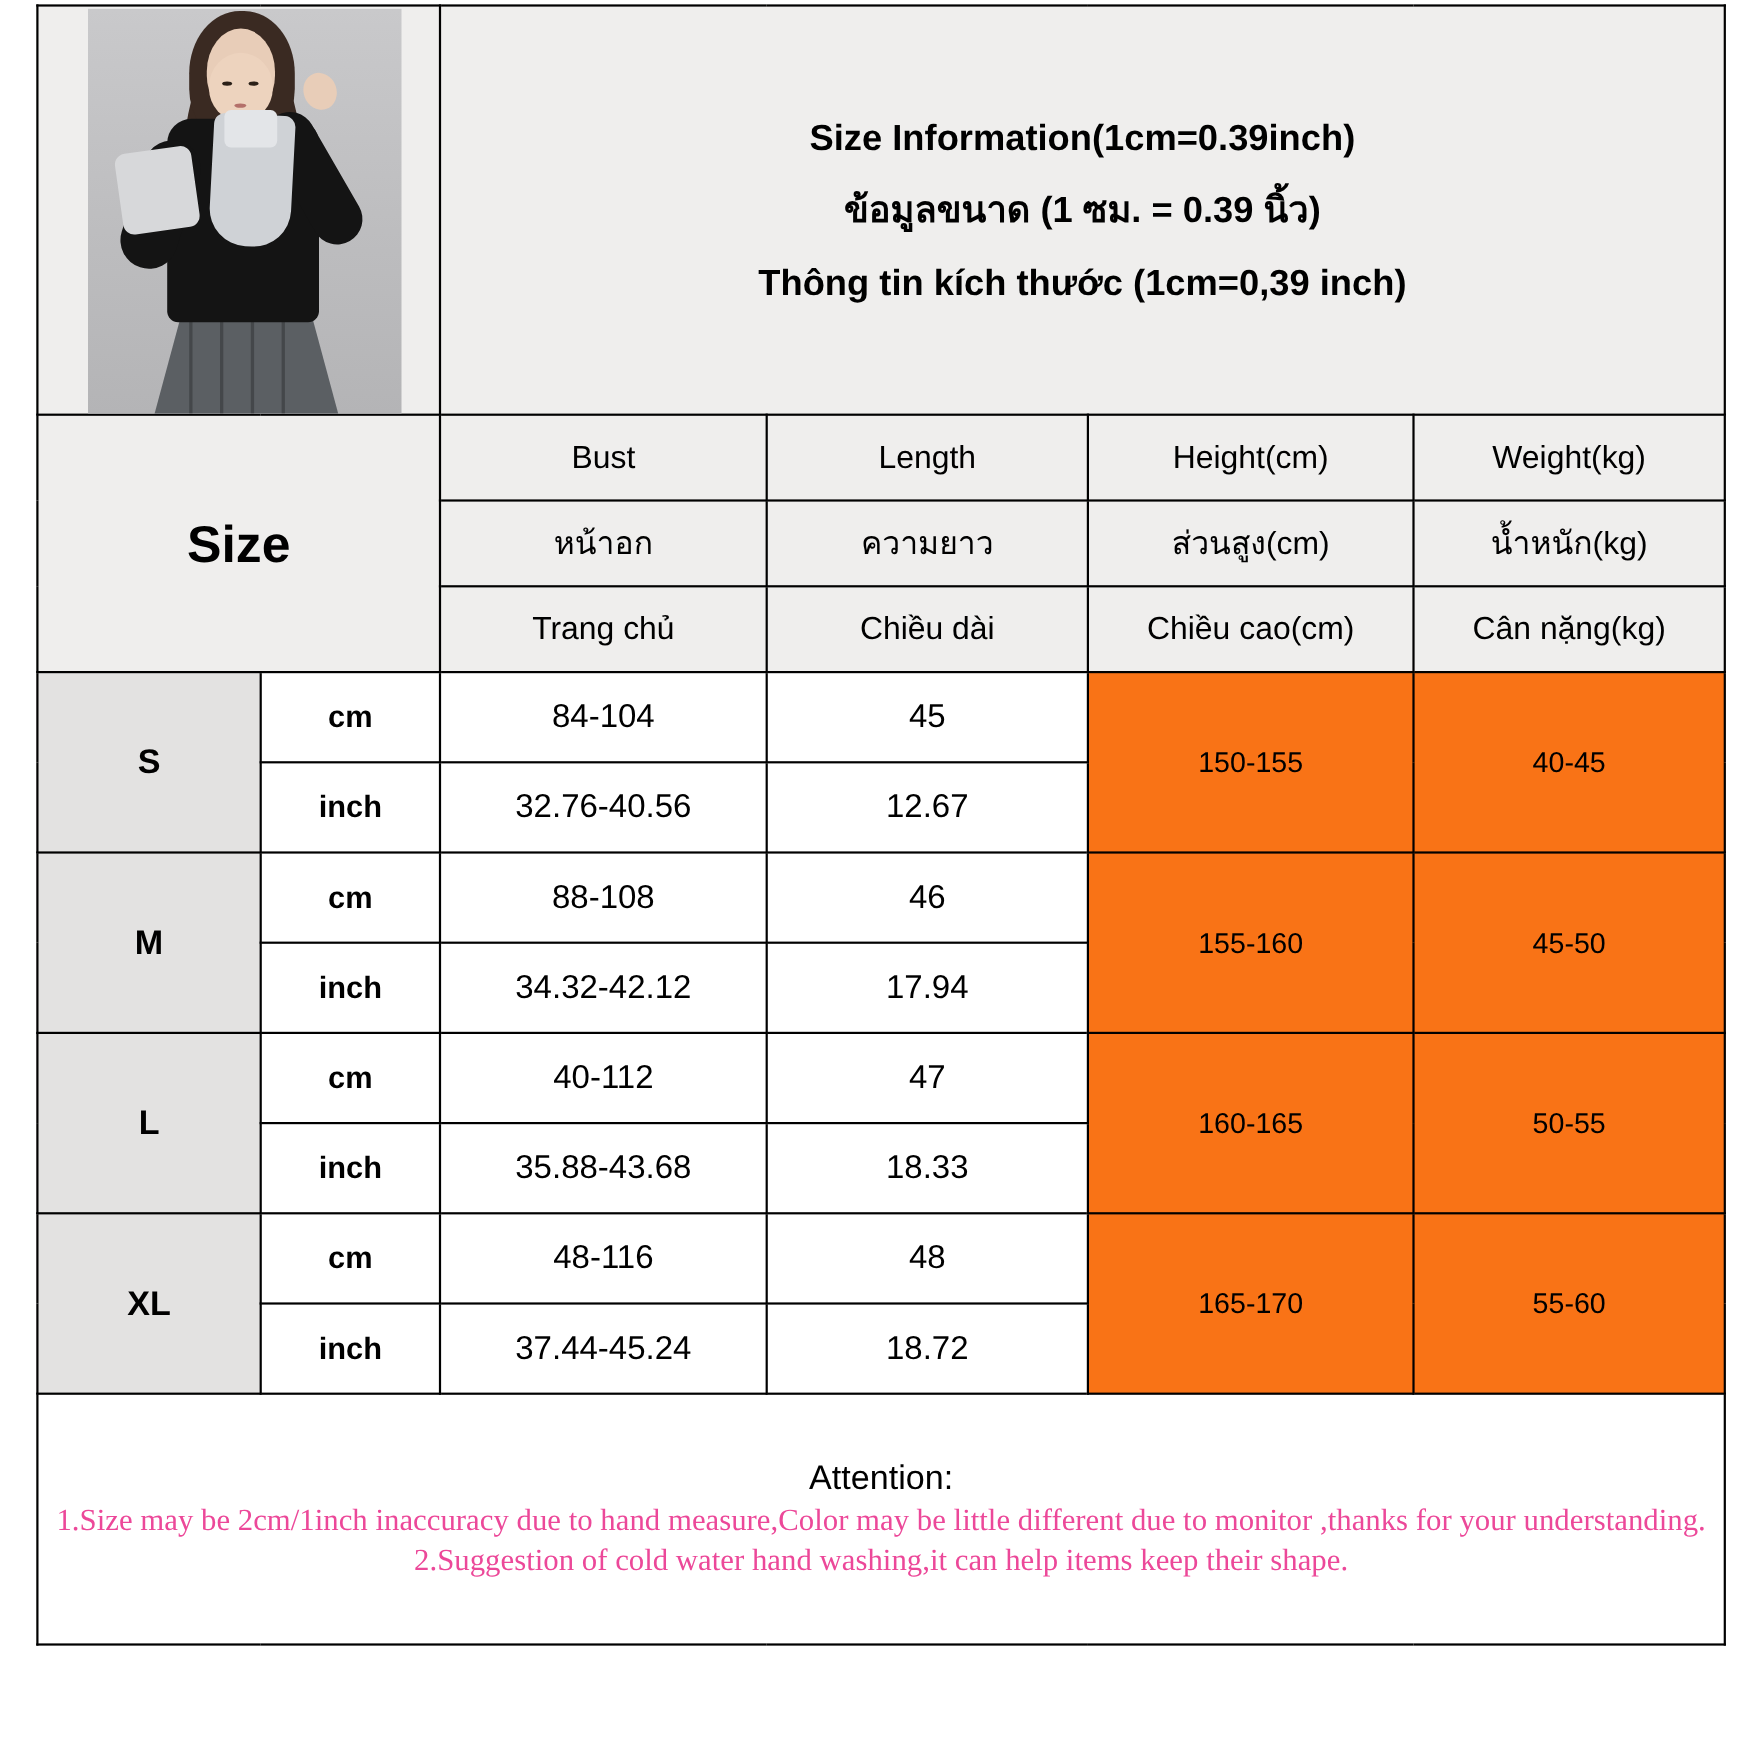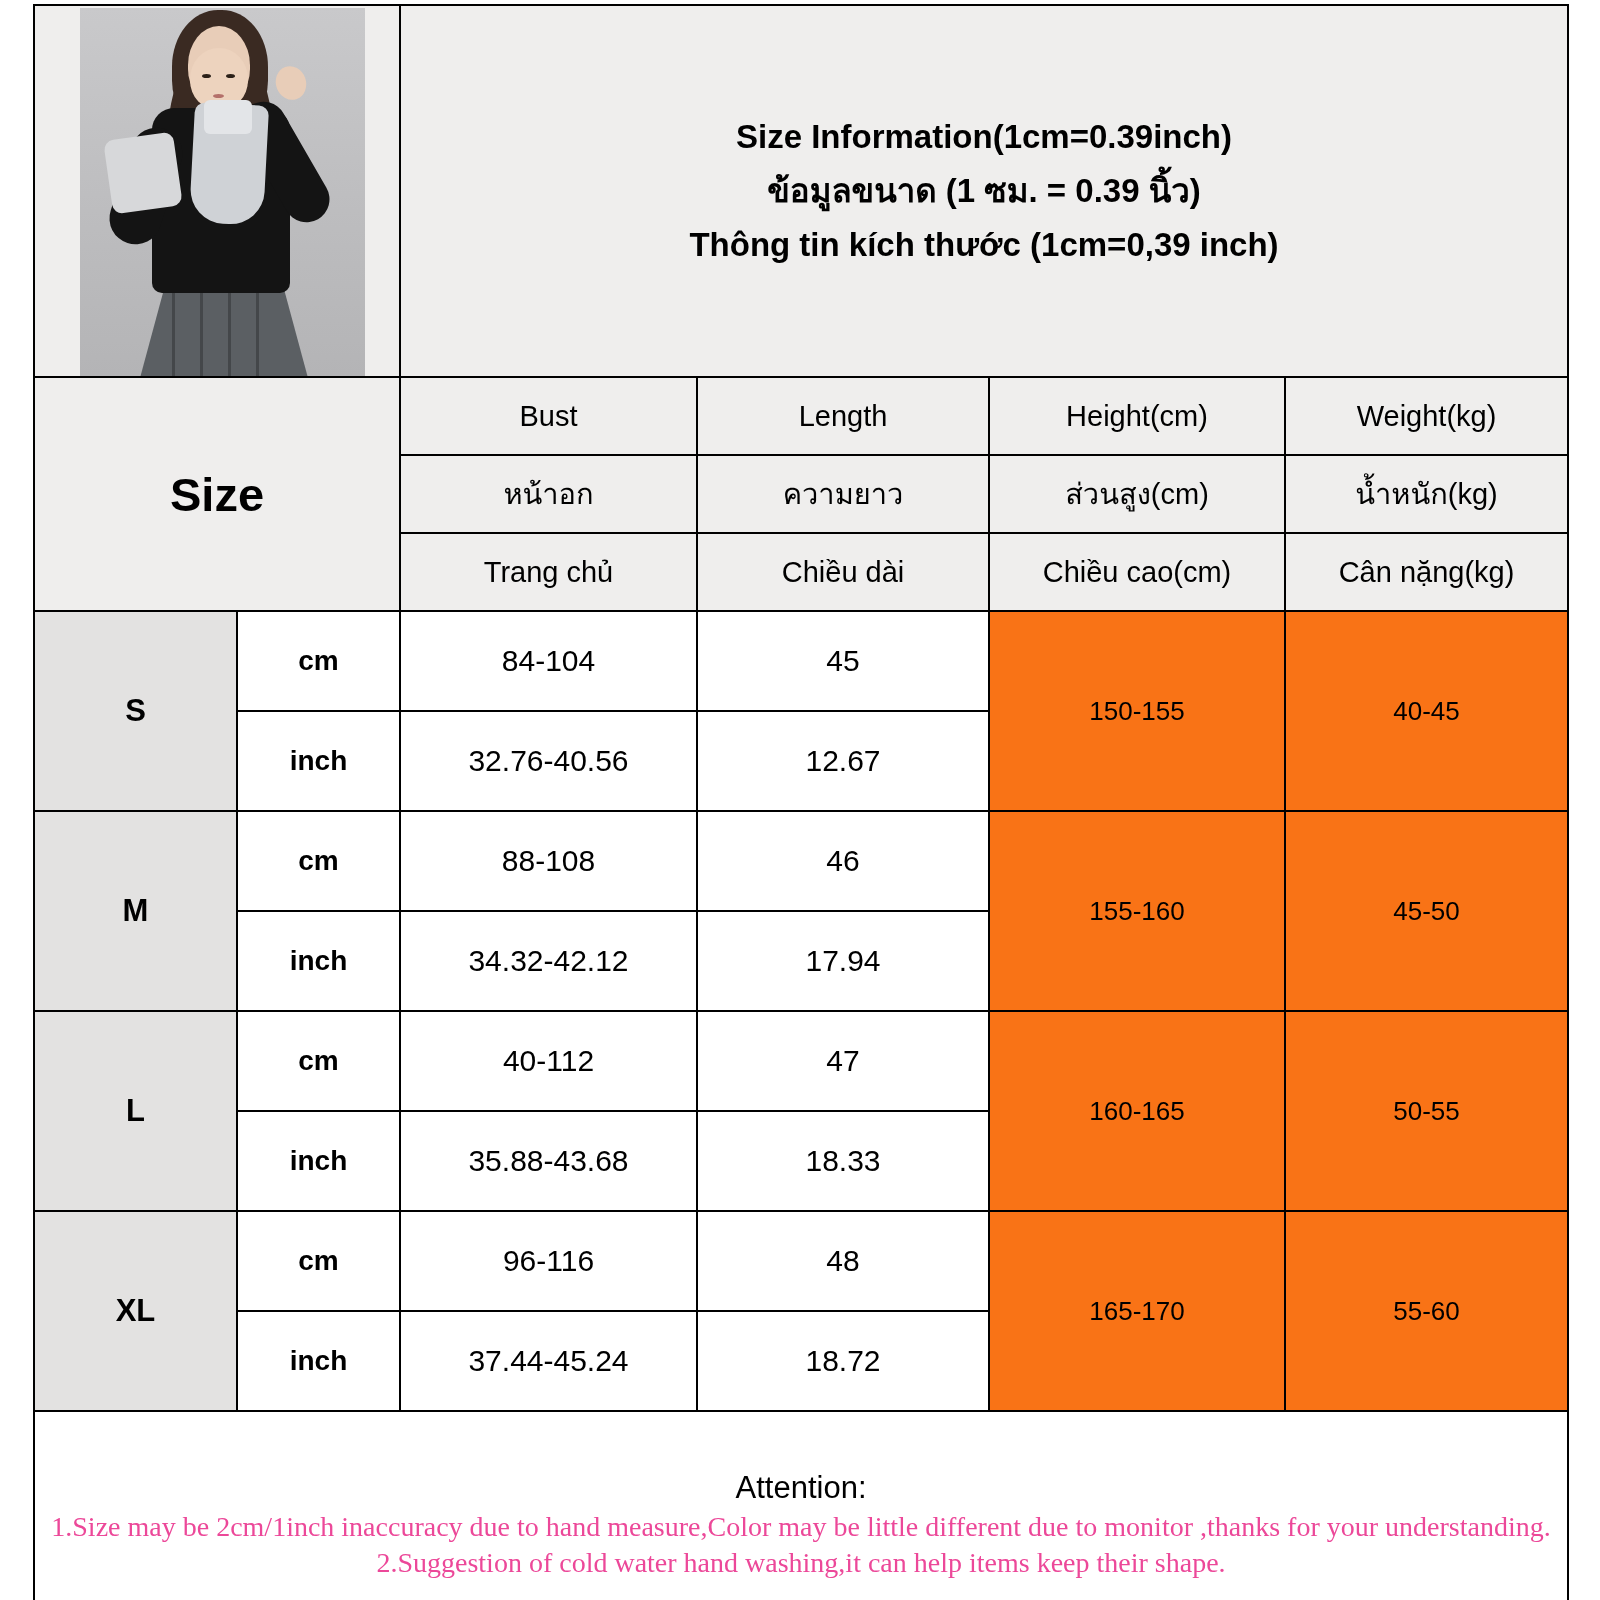--- a/index.html
+++ b/index.html
@@ -143,21 +143,21 @@
   }
   .title-cell {
     background: #efeeed;
     padding: 0 18px;
   }
   .title-block {
     display: flex;
     flex-direction: column;
     align-items: center;
     justify-content: center;
-    gap: 16px;
+    gap: 28px;
   }
   .title-line {
     font-weight: bold;
     font-size: 33px;
     color: #000;
     white-space: nowrap;
     line-height: 1.15;
   }
   
   .hdr {
@@ -181,21 +181,21 @@
   }
   .unit {
     font-weight: bold;
     font-size: 28px;
     width: 163px;
     background: #ffffff;
   }
   .val {
     font-size: 30px;
     background: #ffffff;
-    height: 100px;
+    height: 82px;
   }
   .hw {
     font-size: 26px;
     background: #f97316;
   }
   
   .attention-cell {
     background: #ffffff;
     text-align: left;
     padding: 8px 10px 14px 14px;
@@ -324,21 +324,21 @@
       </tr>
       <tr>
         <td class="unit">inch</td>
         <td class="val">35.88-43.68</td>
         <td class="val">18.33</td>
       </tr>
 
       <tr>
         <td class="sz-label" rowspan="2">XL</td>
         <td class="unit">cm</td>
-        <td class="val">96-116</td>
+        <td class="val">48-116</td>
         <td class="val">48</td>
         <td class="hw" rowspan="2">165-170</td>
         <td class="hw" rowspan="2">55-60</td>
       </tr>
       <tr>
         <td class="unit">inch</td>
         <td class="val">37.44-45.24</td>
         <td class="val">18.72</td>
       </tr>
 

